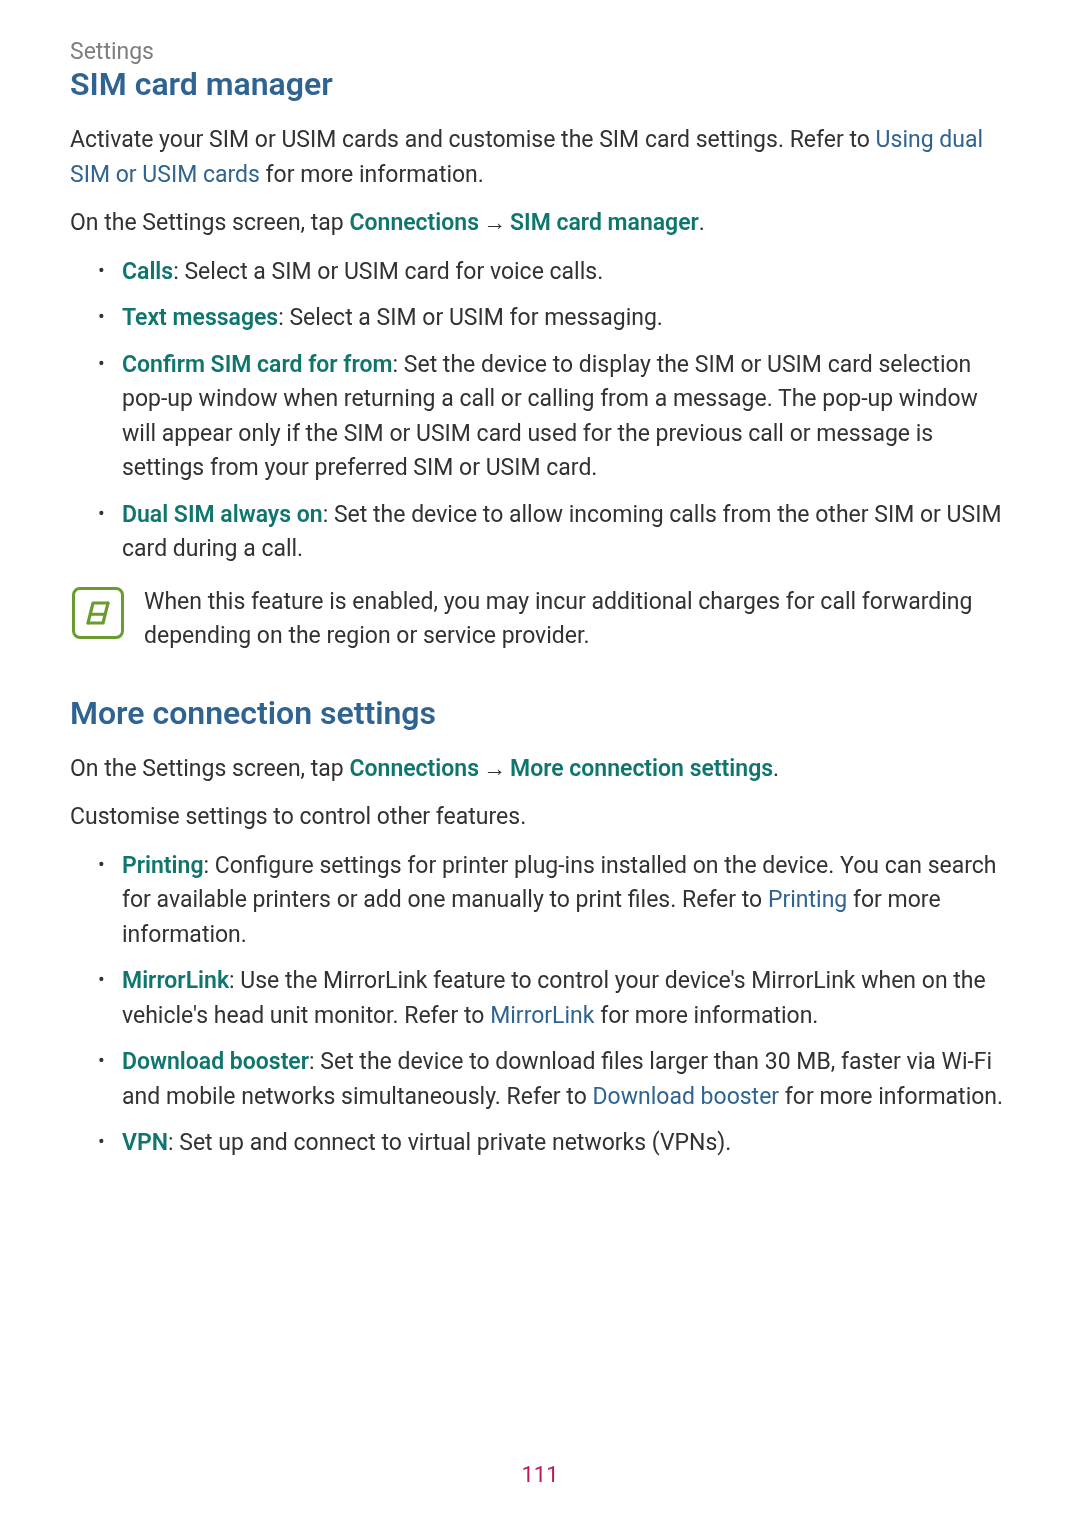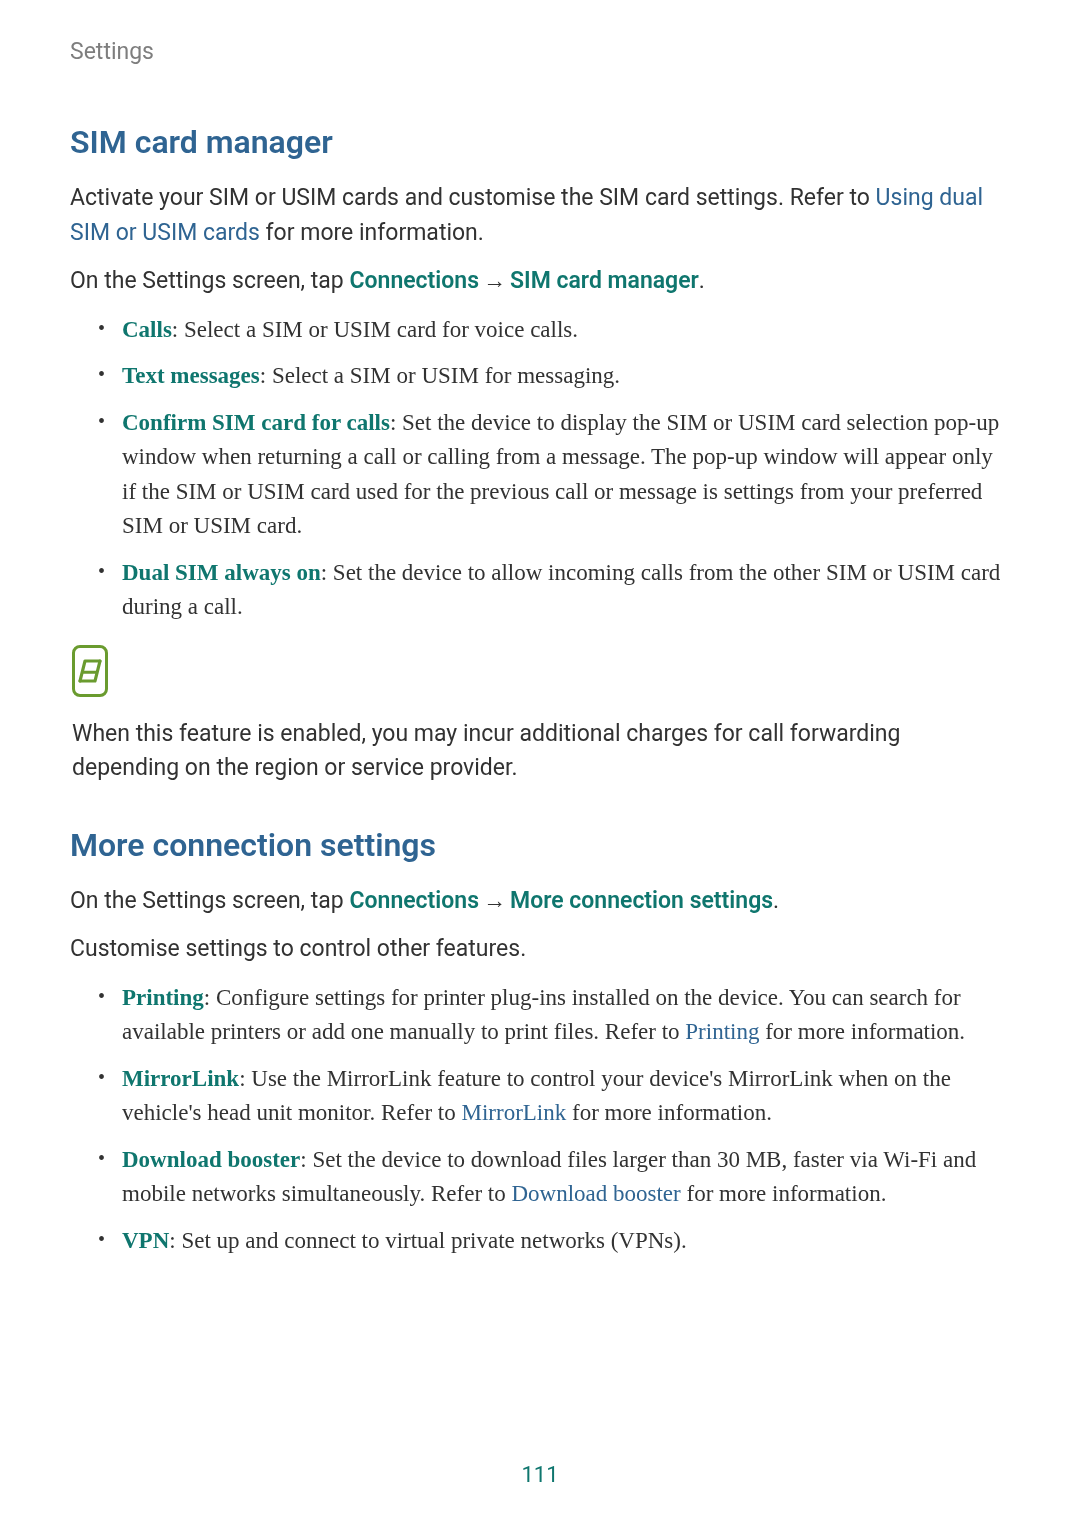--- a/index.html
+++ b/index.html
@@ -15,21 +15,20 @@
   .page {
     padding: 38px 70px 0 70px;
     box-sizing: border-box;
     height: 100%;
     position: relative;
   }
   .header-label {
     font-size: 23px;
     color: #7e7e7e;
     font-weight: 400;
-    margin-bottom: 58px;
   }
   .section-heading {
     font-size: 32px;
     font-weight: 600;
     color: #2f6492;
     margin: 0 0 20px 0;
   }
   .body-text {
     font-size: 23px;
     line-height: 1.5;
@@ -54,37 +53,35 @@
     padding: 0;
     margin: 8px 0 18px 0;
   }
   ul.bullet-list > li {
     position: relative;
     padding-left: 52px;
     font-size: 23px;
     line-height: 1.5;
     color: #323232;
     margin-bottom: 12px;
-    font-family: Liberation Serif, serif;
   }
   ul.bullet-list > li::before {
     content: "•";
     position: absolute;
     left: 28px;
     top: 0;
     font-size: 20px;
     color: #323232;
   }
   .note-row {
     display: flex;
     align-items: flex-start;
     gap: 20px;
     margin: 10px 0 40px 0;
     padding-left: 2px;
-    flex-direction: column;
   }
   .note-icon {
     flex: 0 0 46px;
     height: 46px;
     border: 3px solid #6a9b2f;
     border-radius: 8px;
     display: flex;
     align-items: center;
     justify-content: center;
     margin-top: 2px;
@@ -102,21 +99,21 @@
   .section-gap {
     margin-top: 40px;
   }
   .page-number {
     position: absolute;
     bottom: 40px;
     left: 0;
     width: 100%;
     text-align: center;
     font-size: 22px;
-    color: #0f766e;
+    color: #be185d;
   }
 </style>
 </head>
 <body>
 
 <div class="page">
 
   <div class="header-label">Settings</div>
 
   <h2 class="section-heading">SIM card manager</h2>
@@ -130,21 +127,21 @@
   </p>
 
   <ul class="bullet-list">
     <li>
       <span class="bold">Calls</span><span>: Select a SIM or USIM card for voice calls.</span>
     </li>
     <li>
       <span class="bold">Text messages</span><span>: Select a SIM or USIM for messaging.</span>
     </li>
     <li>
-      <span class="bold">Confirm SIM card for calls</span><span>: Set the device to display the SIM or USIM card selection pop-up window when returning a call or calling from a message. The pop-up window will appear only if the SIM or USIM card used for the previous call or message is settings from your preferred SIM or USIM card.</span>
+      <span class="bold">Confirm SIM card for from</span><span>: Set the device to display the SIM or USIM card selection pop-up window when returning a call or calling from a message. The pop-up window will appear only if the SIM or USIM card used for the previous call or message is settings from your preferred SIM or USIM card.</span>
     </li>
     <li>
       <span class="bold">Dual SIM always on</span><span>: Set the device to allow incoming calls from the other SIM or USIM card during a call.</span>
     </li>
   </ul>
 
   <div class="note-row">
     <div class="note-icon">
       <svg viewBox="0 0 24 24" fill="none" stroke="#6a9b2f" stroke-width="2.5" stroke-linecap="round" stroke-linejoin="round">
         <path d="M4 20 L8 4 L20 4"></path>

